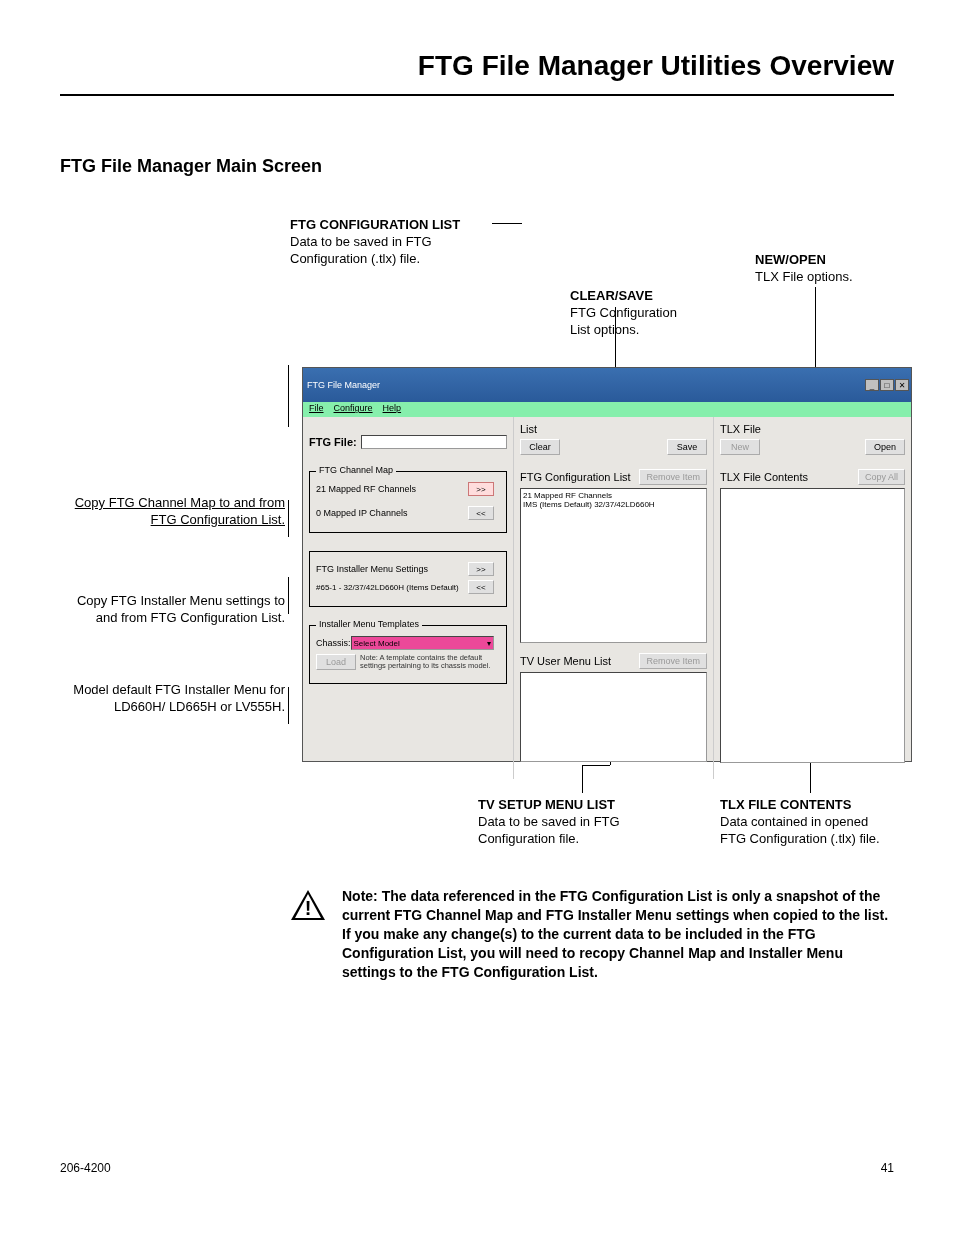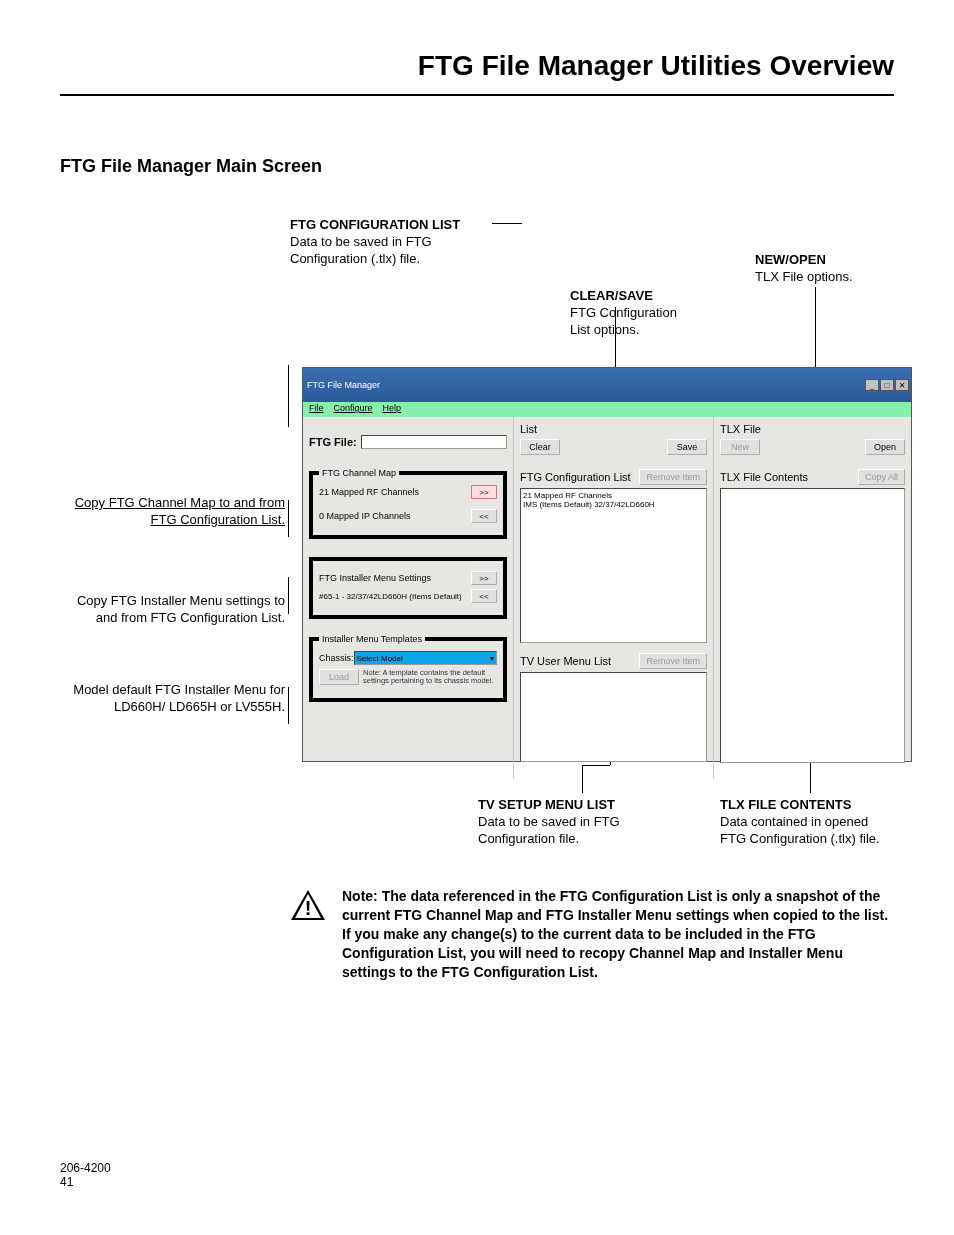--- a/index.html
+++ b/index.html
@@ -102,22 +102,22 @@
     height: 16px;
     min-width: 40px;
     font-size: 9px;
     display: inline-flex;
     align-items: center;
     justify-content: center;
     padding: 0 6px;
   }
   .btn.disabled { color: #999; text-align: center; }
   .grp {
-    border: 4px solid #000000;
-    padding: 6px 6px 8px 6px;
+    border: 1px solid #000000;
+    padding: 6px 12px 8px 6px;
     margin-top: 14px;
     position: relative;
   }
   .grp-title {
     position: absolute;
     top: -7px;
     left: 6px;
     background: #e8e6e2;
     padding: 0 3px;
     font-size: 9px;
@@ -136,21 +136,21 @@
     display: flex; align-items: center; justify-content: center;
   }
   .listbox {
     background: #fff;
     border: 1px inset #999;
     width: 100%;
     font-size: 8px;
     padding: 2px;
   }
   .sel {
-    background: #0ea5e9;
+    background: #ec4899;
     border: 1px inset #999;
     height: 14px;
     flex:1;
     font-size: 8px;
     padding-left: 2px;
     display:flex; align-items:center; justify-content:space-between;
   }
   .sel::after { content: "▾"; padding-right:2px; font-size:8px;}
   .small-note { font-size: 7.5px; line-height:1.1; color:#333; }
   .hdrlbl { font-size: 11px; }
@@ -173,21 +173,20 @@
   .note-text {
     font-size: 14px;
     font-weight: bold;
     line-height: 1.35;
   }
   .footer {
     display: flex;
     justify-content: space-between;
     font-size: 12px;
     margin-top: 180px;
-    flex-direction: column;
   }
 </style>
 </head>
 <body>
 
 <div class="page-title">FTG File Manager Utilities Overview</div>
 <hr class="hr-top">
 
 <div class="section-title">FTG File Manager Main Screen</div>
 

